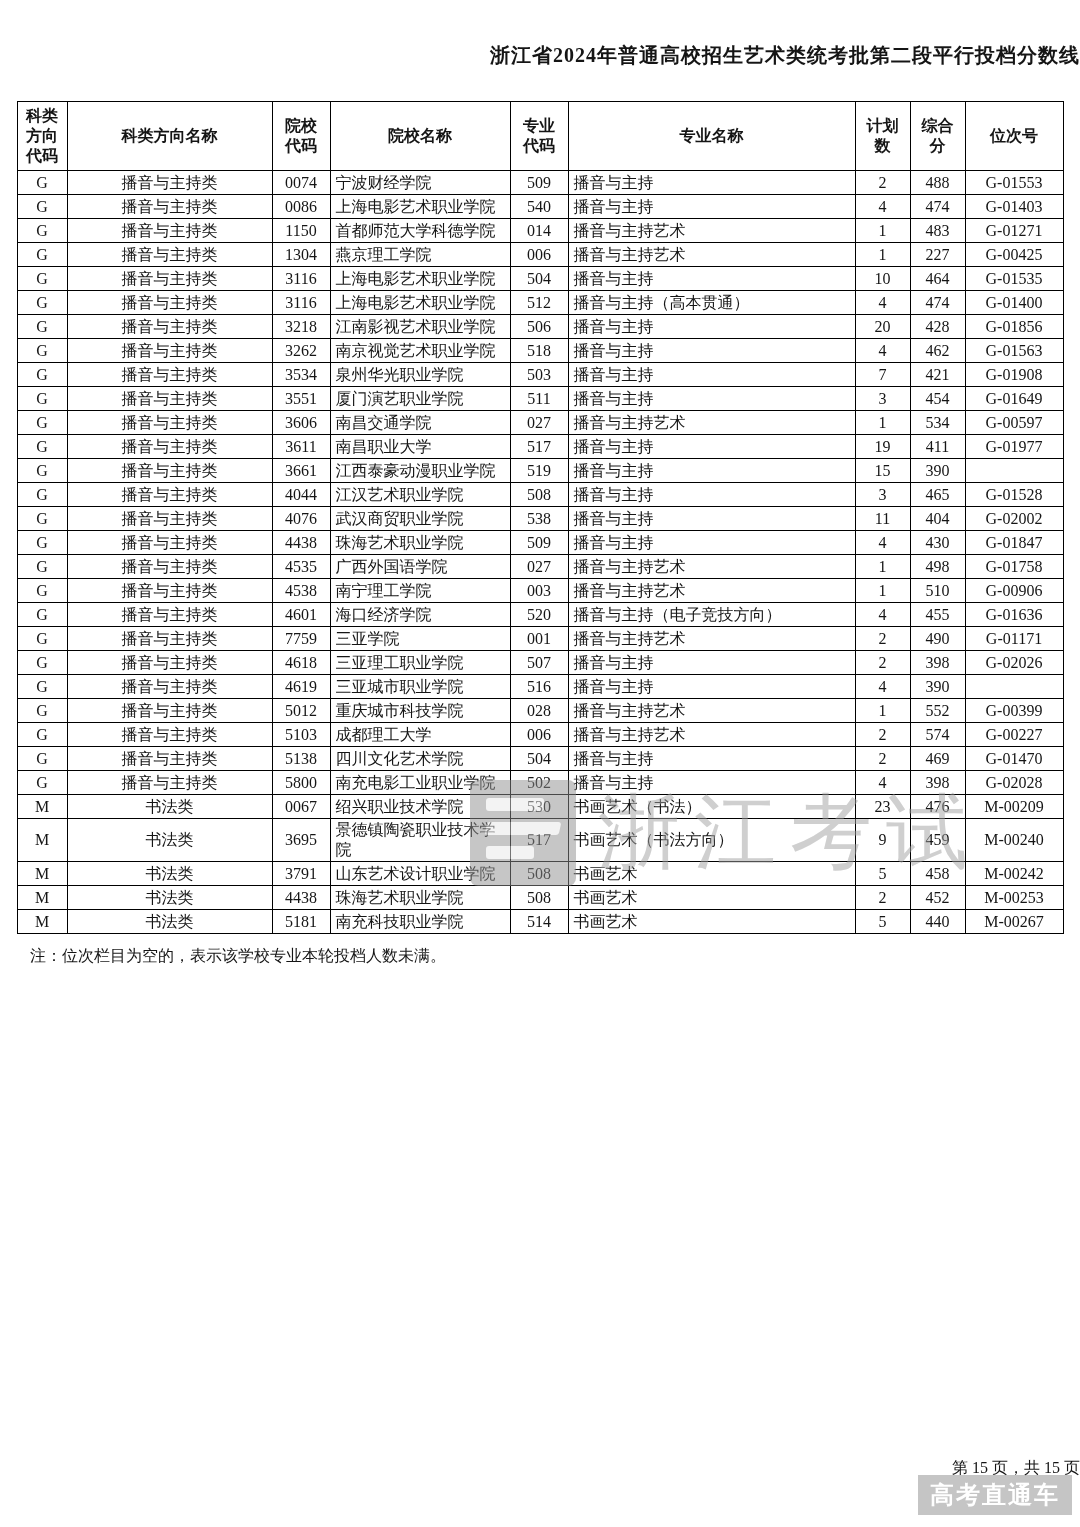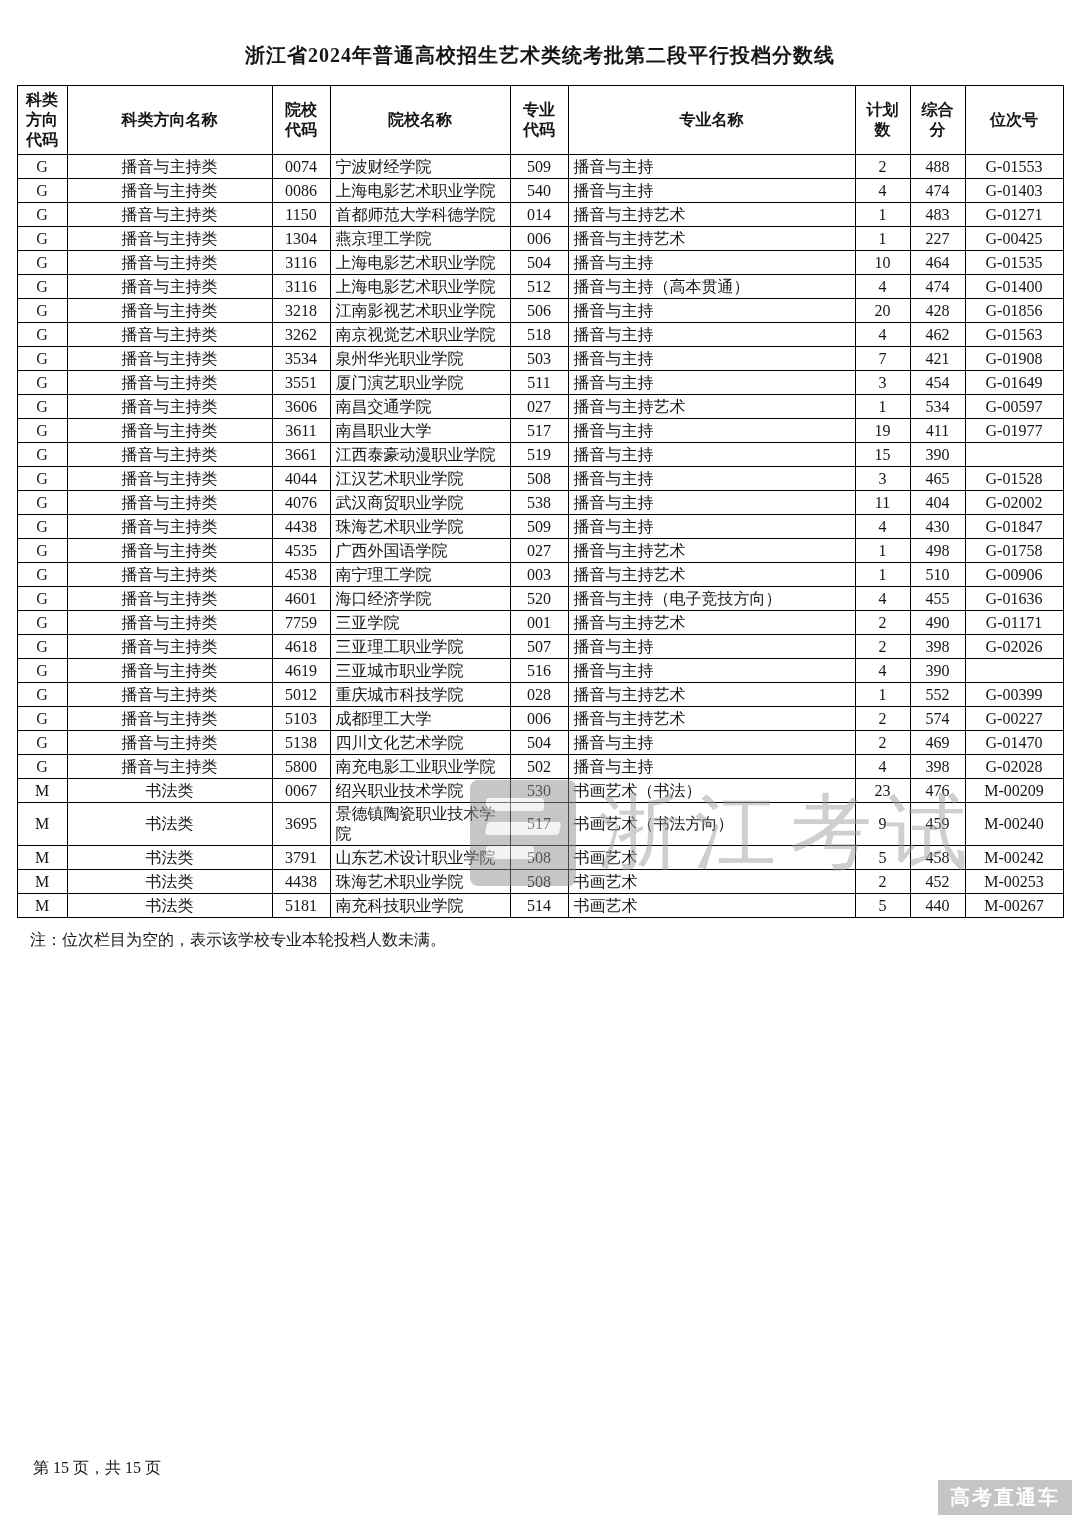--- a/index.html
+++ b/index.html
@@ -5,31 +5,31 @@
   * { margin: 0; padding: 0; box-sizing: border-box; }
   html, body { width: 1080px; height: 1527px; }
   body {
     background: #ffffff;
     color: #151515;
     font-family: "Liberation Serif", "DejaVu Serif", serif;
     position: relative;
     overflow: hidden;
   }
   .title {
-    text-align: center;
+    text-align: right;
     font-weight: bold;
     font-size: 20px;
     padding-top: 42px;
     letter-spacing: 1px;
   }
   table.score-table {
     border-collapse: collapse;
     table-layout: fixed;
     width: 1046px;
-    margin: 16px auto 0 auto;
+    margin: 32px auto 0 auto;
     background: transparent;
   }
   .score-table th, .score-table td {
     border: 1px solid #000;
     font-size: 16px;
     line-height: 1.25;
     text-align: center;
     padding: 1px 3px;
     height: 24px;
     overflow: hidden;
@@ -46,21 +46,21 @@
   }
   .note {
     font-size: 16px;
     margin: 12px 12px 0 30px;
   }
   .page-footer {
     position: absolute;
     left: 0;
     right: 0;
     bottom: 48px;
-    text-align: left;
+    text-align: right;
     font-size: 16px;
     margin-left: 33px;
   }
   .watermark {
     position: absolute;
     top: 778px;
     left: 470px;
     display: flex;
     align-items: center;
     gap: 22px;
@@ -87,21 +87,21 @@
     font-family: "Liberation Serif", "DejaVu Serif", serif;
     white-space: nowrap;
   }
   .brand-badge {
     position: absolute;
     right: 8px;
     bottom: 12px;
     background: rgba(150, 150, 150, 0.55);
     color: #ffffff;
     font-weight: bold;
-    font-size: 20px;
+    font-size: 24px;
     padding: 4px 12px;
     letter-spacing: 2px;
   }
 </style>
 </head>
 <body>
 
 <div class="title">浙江省2024年普通高校招生艺术类统考批第二段平行投档分数线</div>
 
 <table class="score-table">

